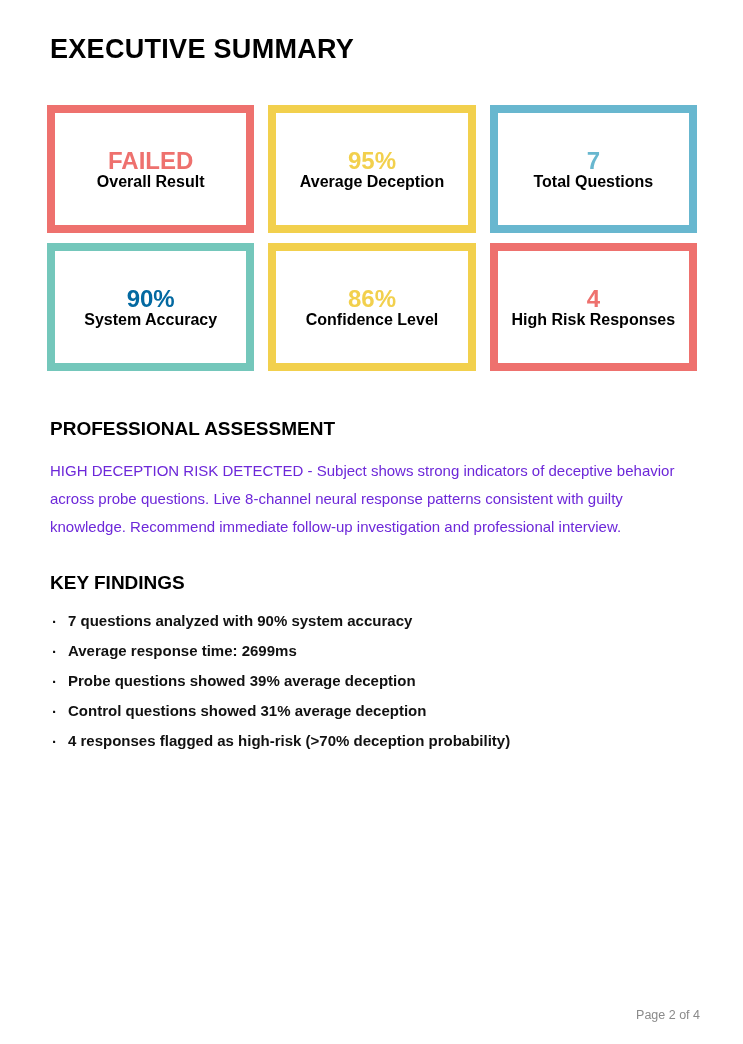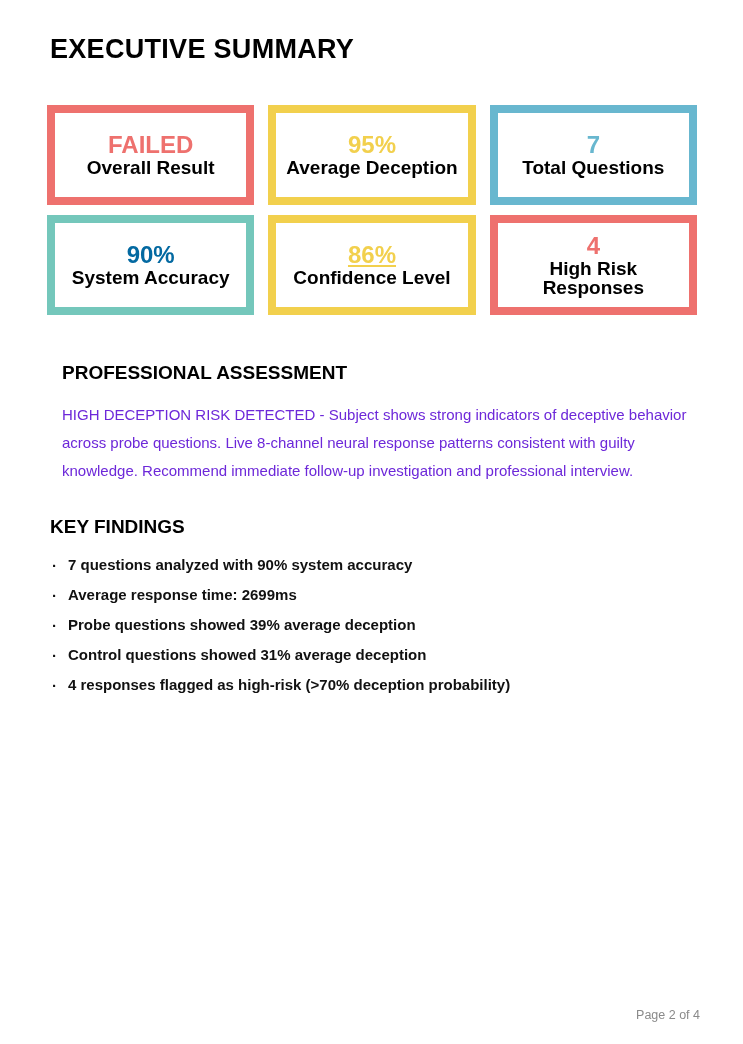--- a/index.html
+++ b/index.html
@@ -21,43 +21,43 @@
   }
   .cards {
     margin-top: 40px;
     width: 650px;
     display: grid;
     grid-template-columns: repeat(3, 1fr);
     column-gap: 14px;
     row-gap: 10px;
   }
   .card {
-    height: 100px;
+    height: 128px;
     border-width: 8px;
     border-style: solid;
     background: #ffffff;
     display: flex;
     flex-direction: column;
     align-items: center;
     justify-content: center;
     gap: 1px;
     text-align: center;
   }
   .card .value {
     font-size: 24px;
     font-weight: 700;
     line-height: 1;
   }
   .card .label {
-    font-size: 19px;
+    font-size: 16px;
     font-weight: 700;
     color: #000000;
     line-height: 1;
   }
-  section.assessment { margin-top: 47px; margin-left: 12px; }
+  section.assessment { margin-top: 47px; }
   section.findings { margin-top: 31px; }
   h2.section-heading {
     font-size: 19px;
     font-weight: 700;
     color: #000000;
     margin-left: 3px;
   }
   p.assessment-body {
     margin-top: 17px;
     margin-left: 3px;
@@ -114,21 +114,21 @@
       </div>
       <div class="card" style="border-color: rgb(104, 183, 207);">
         <div class="value" style="color: rgb(104, 183, 207);">7</div>
         <div class="label">Total Questions</div>
       </div>
       <div class="card" style="border-color: rgb(116, 199, 187);">
         <div class="value" style="color: #0369a1;">90%</div>
         <div class="label">System Accuracy</div>
       </div>
       <div class="card" style="border-color: rgb(242, 208, 77);">
-        <div class="value" style="color: rgb(242, 208, 77); text-decoration: underline;">86%</div>
+        <div class="value" style="color: rgb(242, 208, 77);">86%</div>
         <div class="label">Confidence Level</div>
       </div>
       <div class="card" style="border-color: rgb(238, 113, 110);">
         <div class="value" style="color: rgb(238, 113, 110);">4</div>
         <div class="label">High Risk Responses</div>
       </div>
     </div>
 
   <section class="assessment">
     <h2 class="section-heading">PROFESSIONAL ASSESSMENT</h2>

